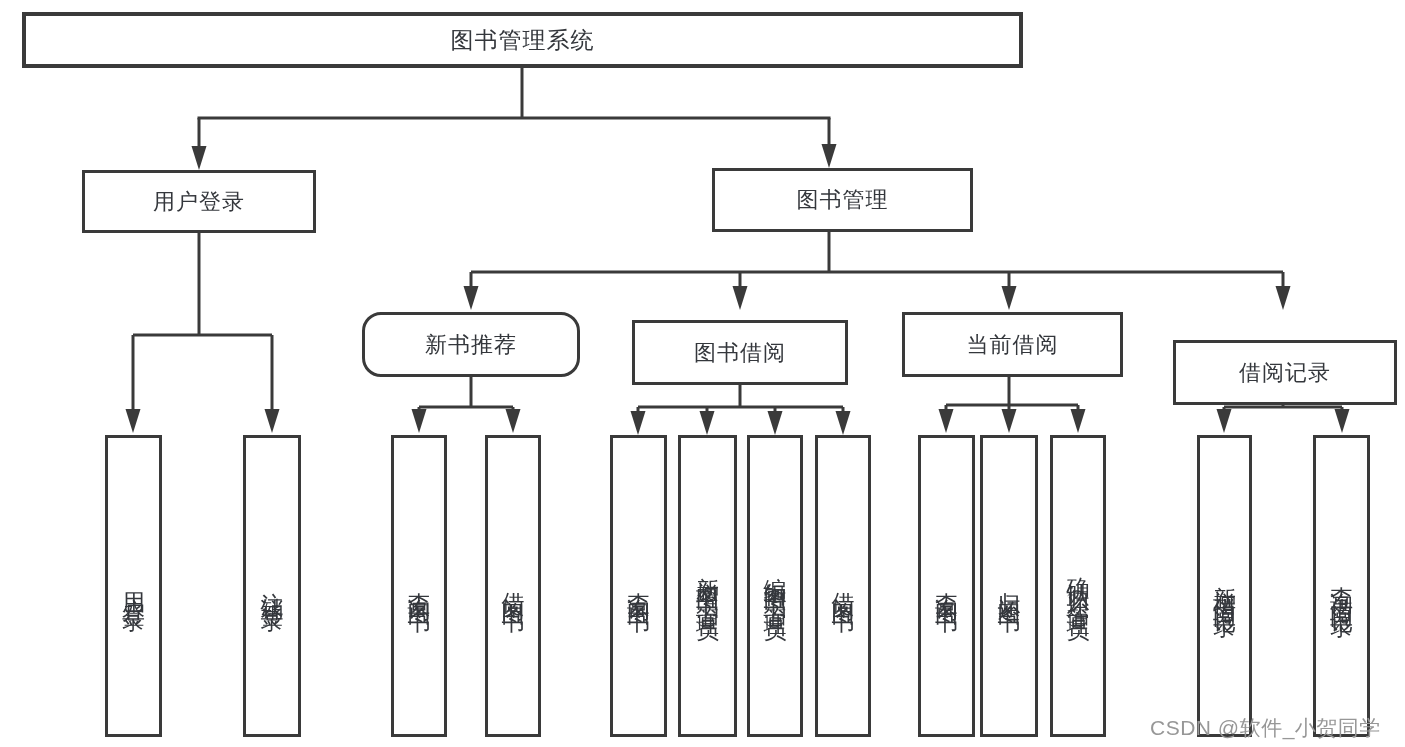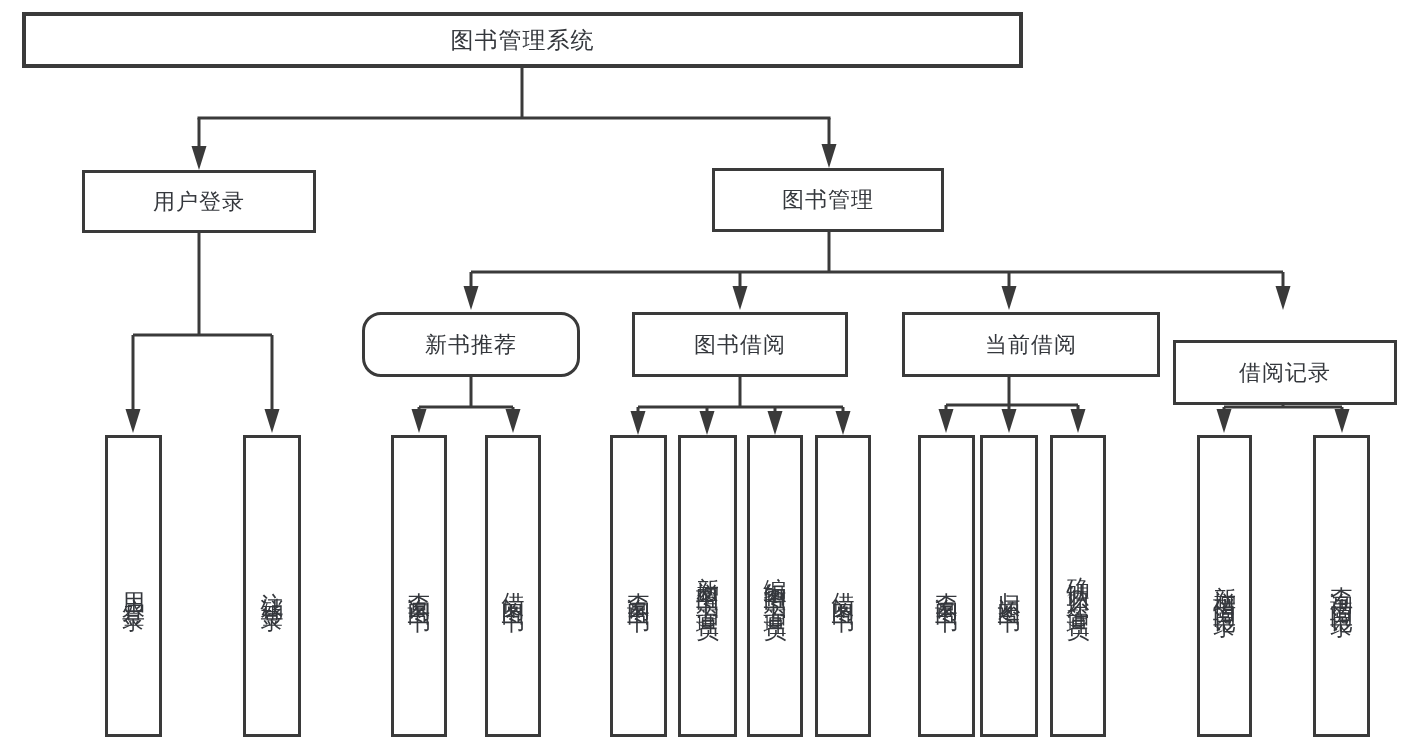--- a/index.html
+++ b/index.html
@@ -98,31 +98,31 @@
     </g>
   </svg>
 
   <div class="node hnode root" style="left:22px;top:12px;width:1001px;height:56px;">
     <span>图书管理系统</span>
   </div>
 
   <div class="node hnode" style="left:82px;top:170px;width:234px;height:63px;">
     <span>用户登录</span>
   </div>
-  <div class="node hnode" style="left:712px;top:168px;width:232px;height:64px;">
+  <div class="node hnode" style="left:712px;top:168px;width:261px;height:64px;">
     <span>图书管理</span>
   </div>
 
   <div class="node hnode" style="left:362px;top:312px;width:218px;height:65px;border-radius:19px;">
     <span>新书推荐</span>
   </div>
-  <div class="node hnode" style="left:632px;top:312px;width:216px;height:65px;">
+  <div class="node hnode" style="left:632px;top:320px;width:216px;height:65px;">
     <span>图书借阅</span>
   </div>
-  <div class="node hnode" style="left:902px;top:312px;width:258px;height:65px;">
+  <div class="node hnode" style="left:902px;top:312px;width:221px;height:65px;">
     <span>当前借阅</span>
   </div>
   <div class="node hnode" style="left:1173px;top:312px;width:224px;height:65px;margin-top:28px;">
     <span>借阅记录</span>
   </div>
 
   <div class="node vnode" style="left:105px;top:435px;width:57px;height:302px;">
     <span>用户登录</span>
   </div>
   <div class="node vnode" style="left:243px;top:435px;width:58px;height:302px;">
@@ -159,14 +159,15 @@
     <span>确认归还（管理员）</span>
   </div>
 
   <div class="node vnode" style="left:1197px;top:435px;width:55px;height:302px;">
     <span>新增借阅记录</span>
   </div>
   <div class="node vnode" style="left:1313px;top:435px;width:57px;height:302px;">
     <span>查询借阅记录</span>
   </div>
 
+  <div class="watermark">CSDN @软件_小贺同学</div>
 
 </div>
 
 </body></html>

